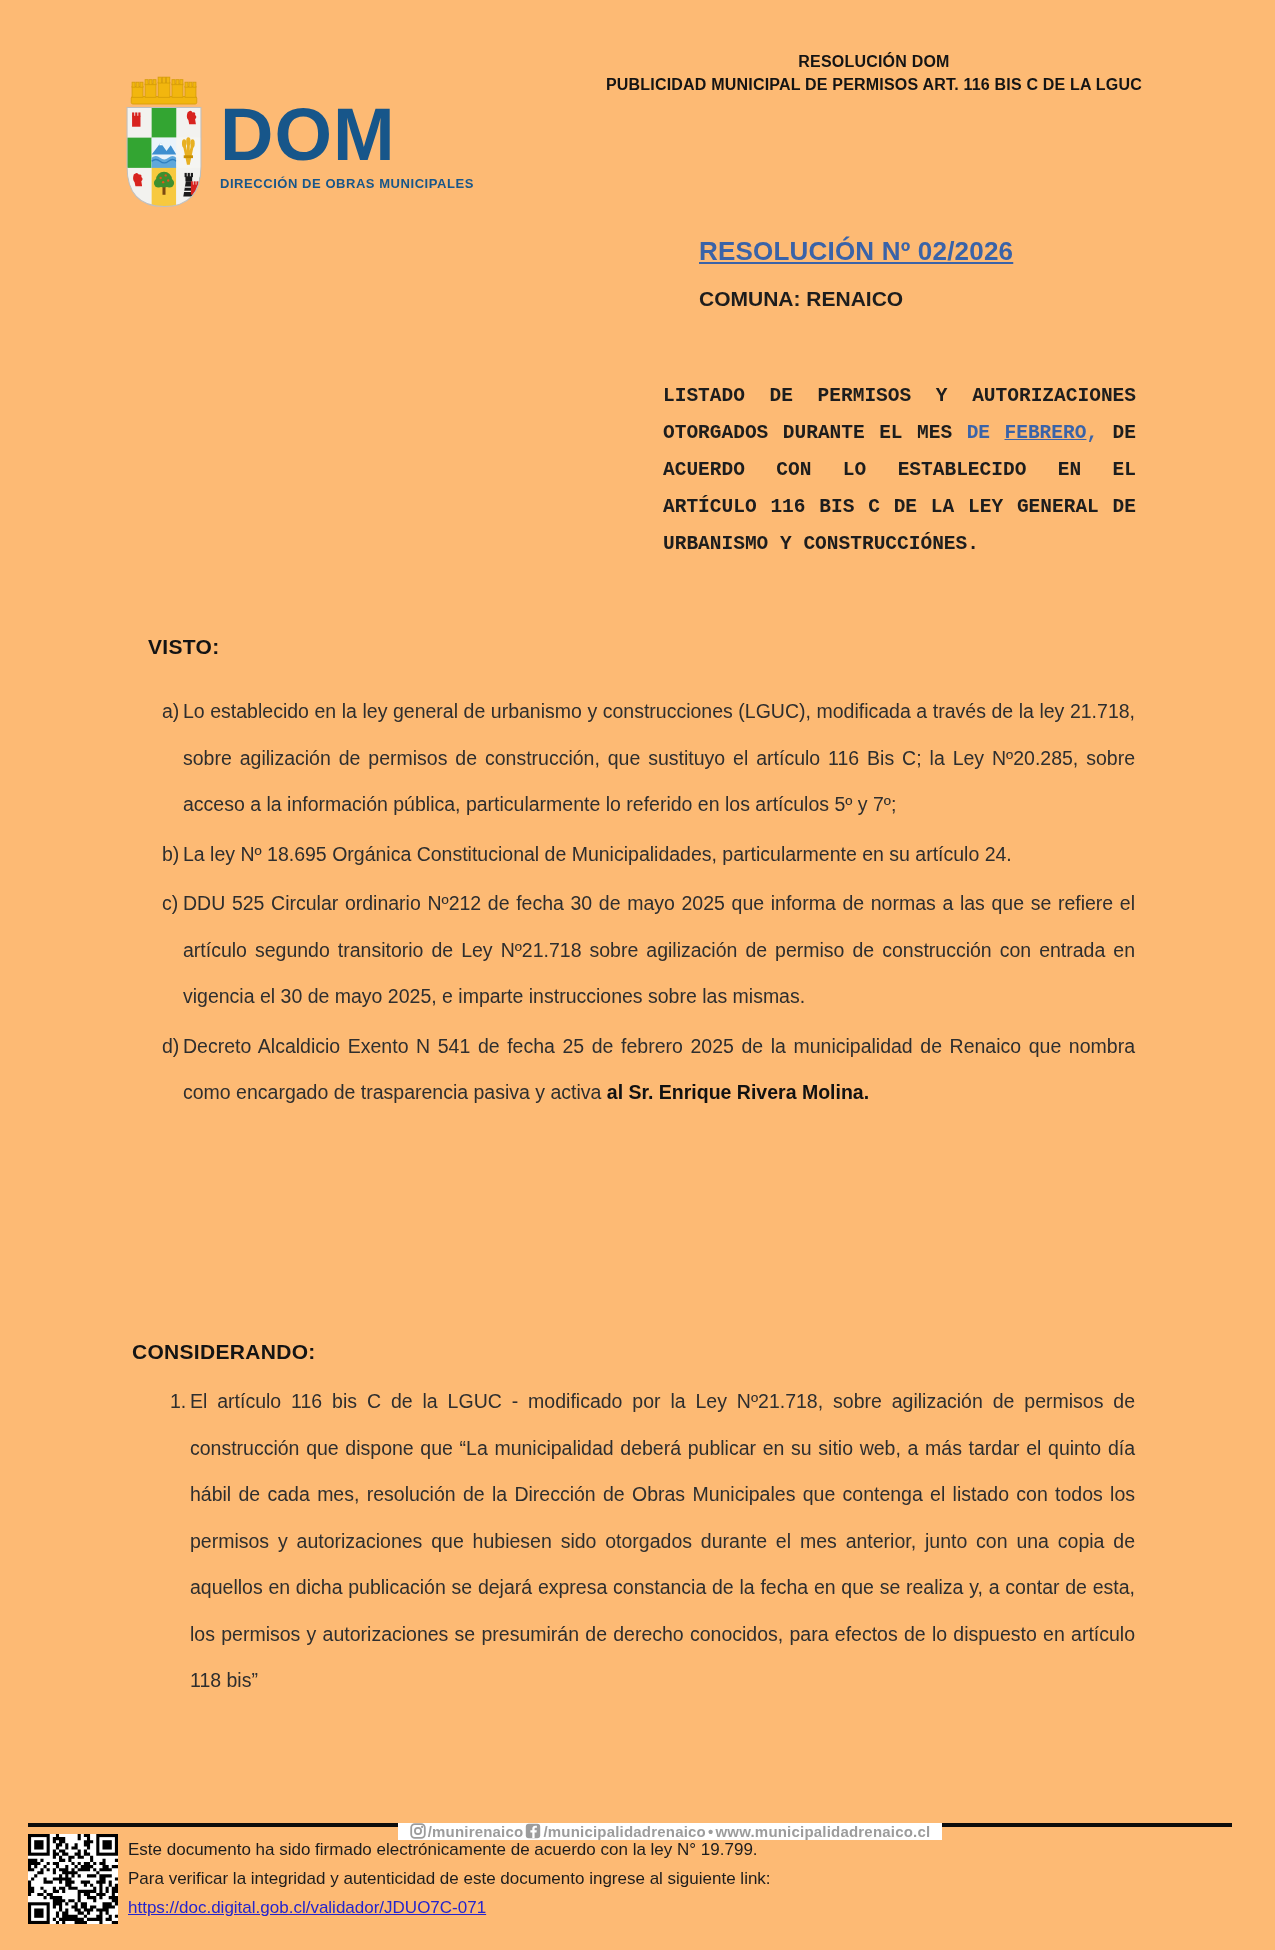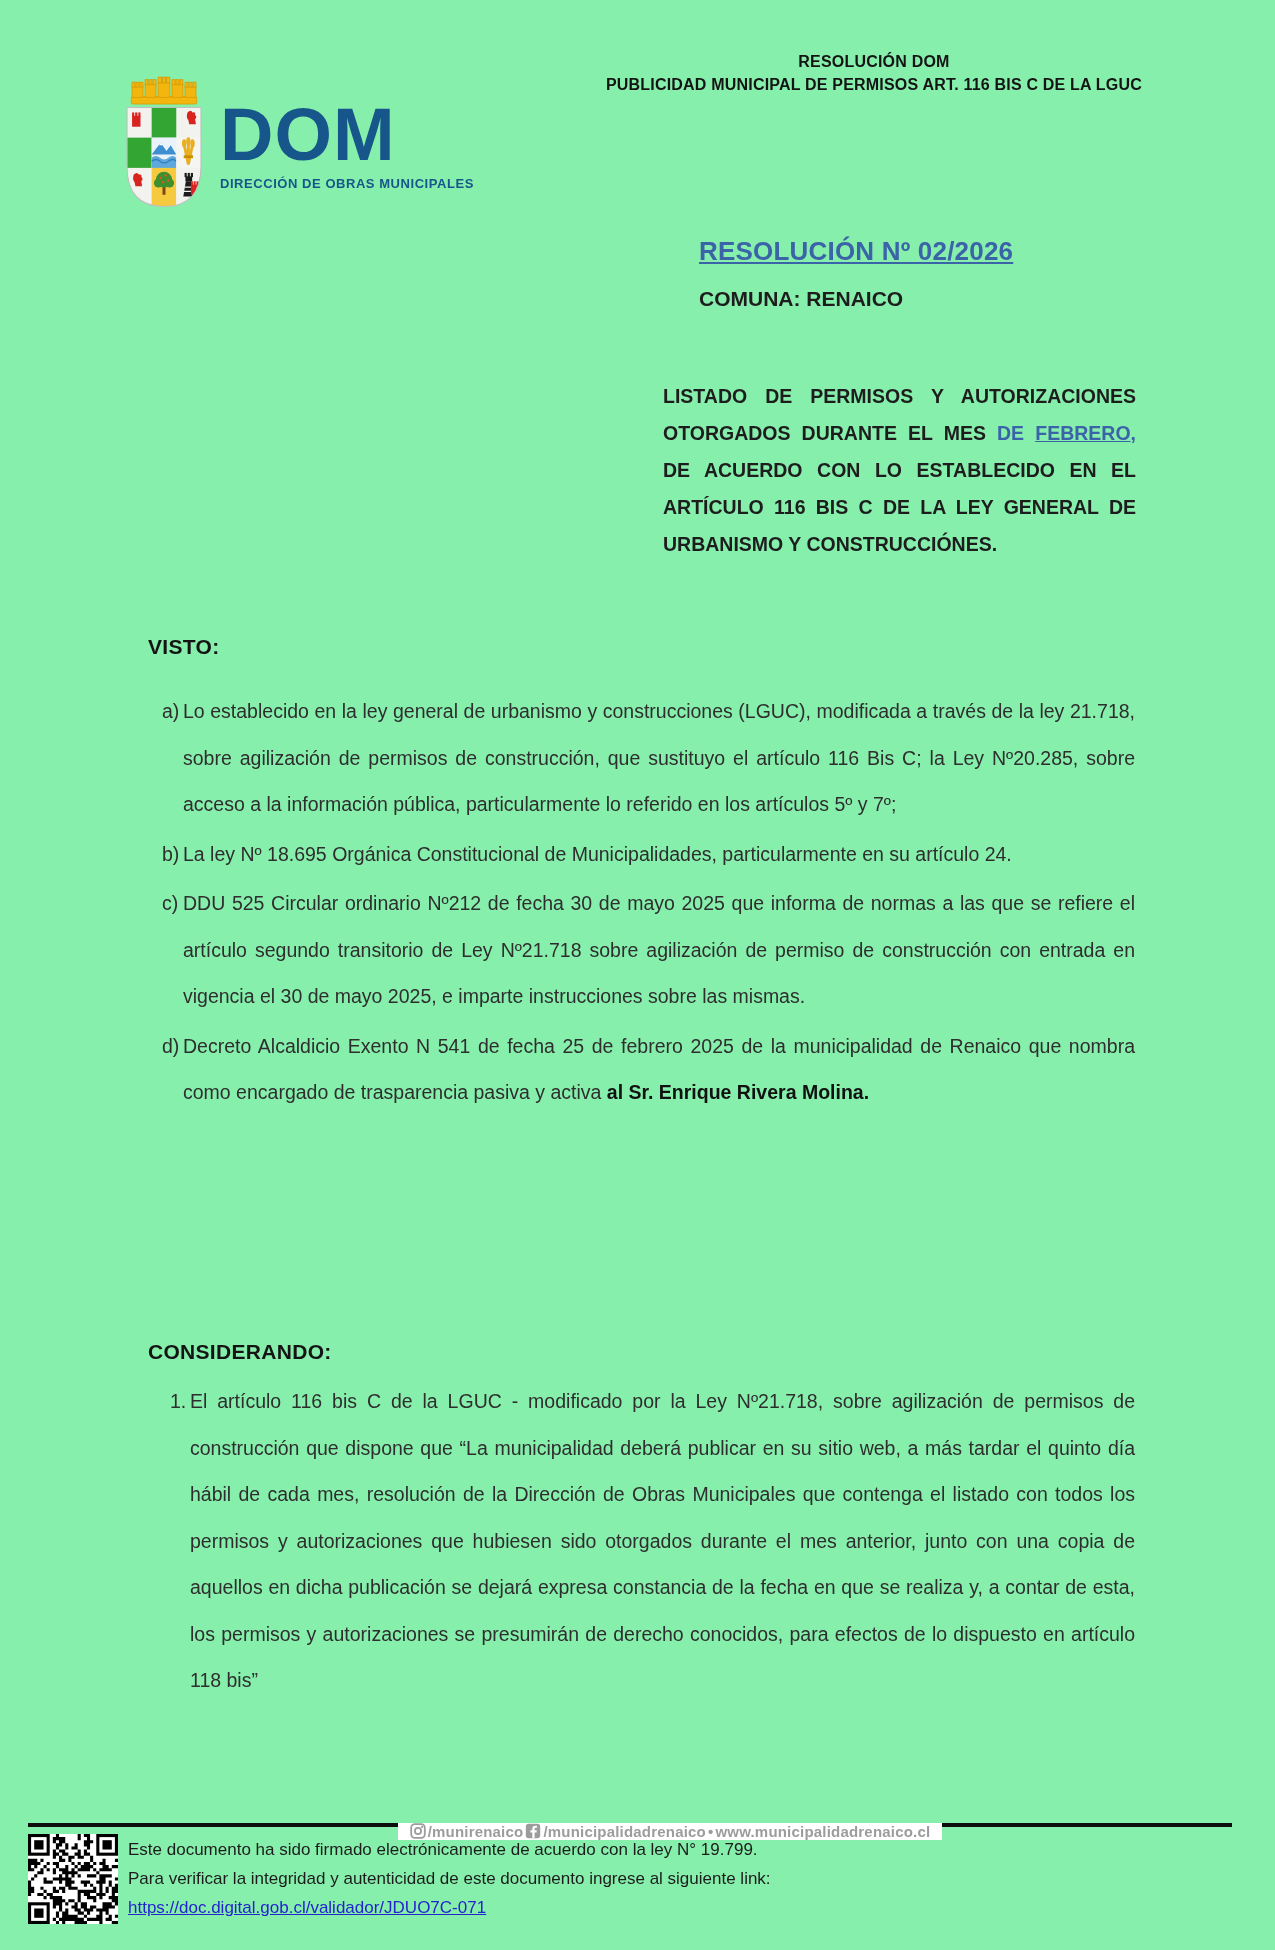--- a/index.html
+++ b/index.html
@@ -1,18 +1,18 @@
 <!DOCTYPE html>
 <html><head>
 <meta charset="utf-8">
 <style>
   html,body{margin:0;padding:0;background:#888;}
   .page{
     position:relative;width:1275px;height:1950px;margin:0 auto;
-    background:#86efac;overflow:hidden;
+    background:#fdba74;overflow:hidden;
     font-family:"Liberation Sans","DejaVu Sans",sans-serif;color:#222;
   }
   
   .header-right{
     position:absolute;top:50px;right:133px;text-align:center;
     font-size:16px;font-weight:bold;line-height:23px;color:#141414;letter-spacing:.2px;
   }
   .logo{position:absolute;left:122px;top:72px;display:flex;align-items:flex-start;}
   .crest{width:84px;height:138px;}
   .logo-text{margin-left:14px;margin-top:28px;}
@@ -20,27 +20,28 @@
   .logo-sub{font-size:13px;font-weight:bold;color:#17568A;letter-spacing:.55px;margin-top:6px;white-space:nowrap;}
   
   .title-block{position:absolute;left:663px;top:236px;margin-left:36px;}
   .res-title{font-size:26px;font-weight:600;color:#3A63A8;text-decoration:underline;margin-bottom:14px;letter-spacing:.2px;}
   .res-line{font-size:21px;font-weight:600;color:#1d1d1d;line-height:36px;}
   
   .intro{
     position:absolute;left:663px;top:378px;width:473px;margin:0;
     font-size:19.5px;font-weight:600;line-height:37px;color:#1d1d1d;
     text-align:justify;
+    font-family:Liberation Mono, monospace;
   }
   .blue{color:#3A63A8;}
   .u{text-decoration:underline;}
   
   .section-heading{position:absolute;font-size:21px;font-weight:bold;color:#141414;letter-spacing:.3px;}
   .visto-heading{left:148px;top:635px;}
-  .considerando-heading{left:148px;top:1340px;}
+  .considerando-heading{left:132px;top:1340px;}
   .list{position:absolute;left:148px;width:987px;}
   .visto-list{top:688px;}
   .considerando-list{top:1378px;}
   .list-item{
     position:relative;text-align:justify;
     font-size:19.5px;line-height:46.5px;color:#2e2e2e;margin-bottom:3px;
   }
   .visto-list .list-item{padding-left:35px;}
   .visto-list .marker{position:absolute;left:14px;top:0;}
   .considerando-list .list-item{padding-left:42px;}

